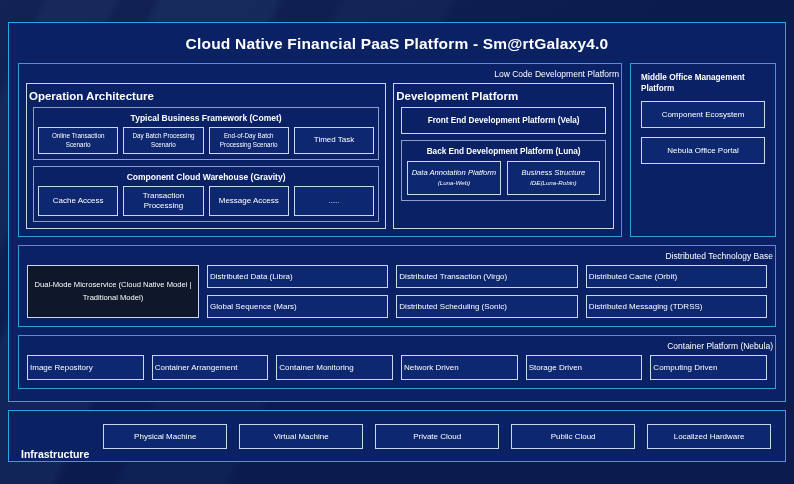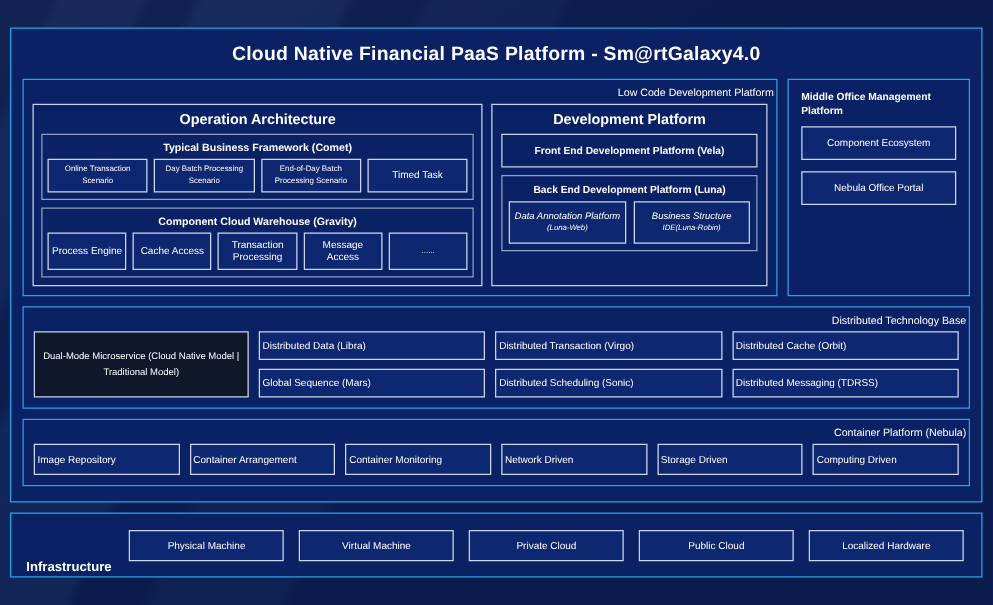--- a/index.html
+++ b/index.html
@@ -55,21 +55,21 @@
   }
 
   
   .lowcode{flex:1 1 auto;width:608px;}
   .lowcode-body{display:flex;gap:7px;padding:0 7px 7px 7px;}
 
   .subpanel{
     border:1px solid #c9d4ea;background:#0b2166;box-sizing:border-box;
   }
   .subpanel-hd{
-    text-align:center;color:#ffffff;font-weight:bold;font-size:11.5px;
+    text-align:left;color:#ffffff;font-weight:bold;font-size:11.5px;
     padding:6px 2px 5px 2px;
   }
 
   .opsarch{flex:1 1 62%;}
   .devplat{flex:1 1 38%;}
 
   .group{
     border:1px solid #8f9fc4;background:#0b2166;box-sizing:border-box;
     margin:0 6px 6px 6px;padding:3px 4px 5px 4px;
   }
@@ -181,21 +181,20 @@
               <div class="chip">Online Transaction Scenario</div>
               <div class="chip">Day Batch Processing Scenario</div>
               <div class="chip">End-of-Day Batch Processing Scenario</div>
               <div class="chip bigger">Timed Task</div>
             </div>
           </div>
 
           <div class="group">
             <div class="group-hd">Component Cloud Warehouse (Gravity)</div>
             <div class="chips">
-              <div class="chip two-line">Process Engine</div>
               <div class="chip two-line">Cache Access</div>
               <div class="chip two-line">Transaction Processing</div>
               <div class="chip two-line">Message Access</div>
               <div class="chip">......</div>
             </div>
           </div>
         </div>
 
         <div class="subpanel devplat">
           <div class="subpanel-hd">Development Platform</div>

